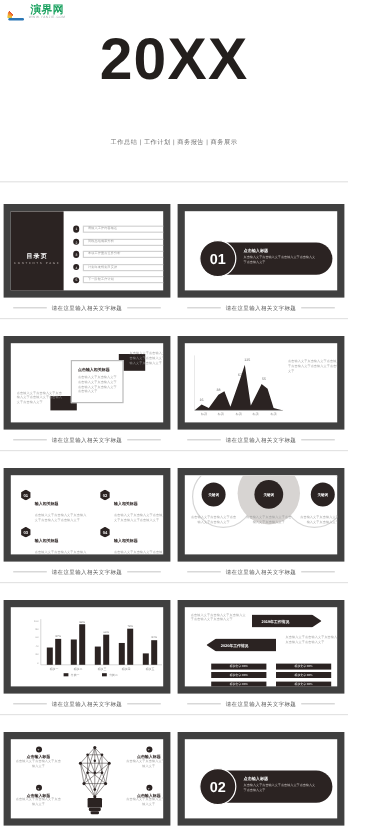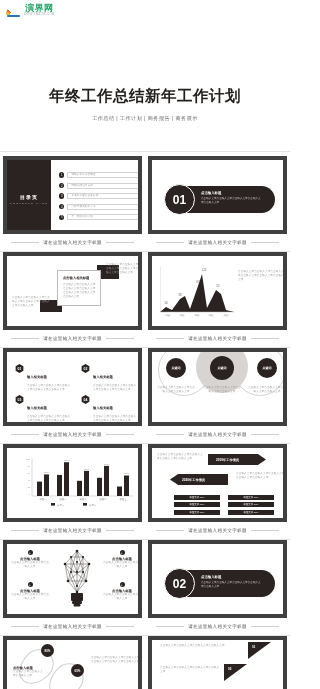--- a/index.html
+++ b/index.html
@@ -47,22 +47,22 @@
     position: absolute; top: 115px; left: 0; width: 290px; text-align: center;
     font-size: 5.2px; color: #6f6f6f; letter-spacing: .4px;
   }
   .hero-rule { position: absolute; left: 0; top: 151px; width: 290px; height: 1px; background: #e3e3e3; }
 
   
   .grid { position: absolute; top: 156px; left: 0; width: 290px; }
   .row { display: flex; width: 290px; }
   .cellwrap { width: 145px; }
   .slide {
-    position: relative; width: 139px; height: 78px; margin: 0 3px 0 3px;
-    background: #fff; border: 4px solid #404040; overflow: hidden;
+    position: relative; width: 139px; height: 78px; margin: 14px 3px 0 3px;
+    background: #fff; border: 6px solid #404040; overflow: hidden;
   }
   .caption {
     position: relative; width: 139px; height: 17px; margin: 0 3px;
     display: flex; align-items: center; justify-content: center; gap: 4px;
   }
   .caption .line { height: 1px; width: 28px; background: #cfcfcf; }
   .caption .txt { font-size: 4.6px; color: #555; letter-spacing: .3px; white-space: nowrap; }
   .rowsep { width: 290px; height: 1px; background: #e3e3e3; }
   .tiny { font-size: 2.6px; color: #9b9b9b; line-height: 1.55; letter-spacing: .1px; }
   .tinyw { font-size: 2.6px; color: #cfc9c7; line-height: 1.55; }
@@ -132,21 +132,21 @@
       <span class="arc"></span>
         <span class="base"></span>
     </span>
     <span class="logo-text">
       <span class="logo-title">演界网</span>
       <span class="logo-sub">WWW.YANJIE.COM</span>
     </span>
   </div>
 
   <div class="hero">
-    <div class="hero-sub">年终工作总结新年工作计划</div>
+    <div class="hero-title">20XX</div>
     <div class="hero-meta">工作总结 | 工作计划 | 商务报告 | 商务展示</div>
     <div class="hero-rule"></div>
   </div>
 
   <div class="grid">
 
     <div class="row">
       <div class="cellwrap">
         <div class="slide">
           <div class="s1-panel"></div>

